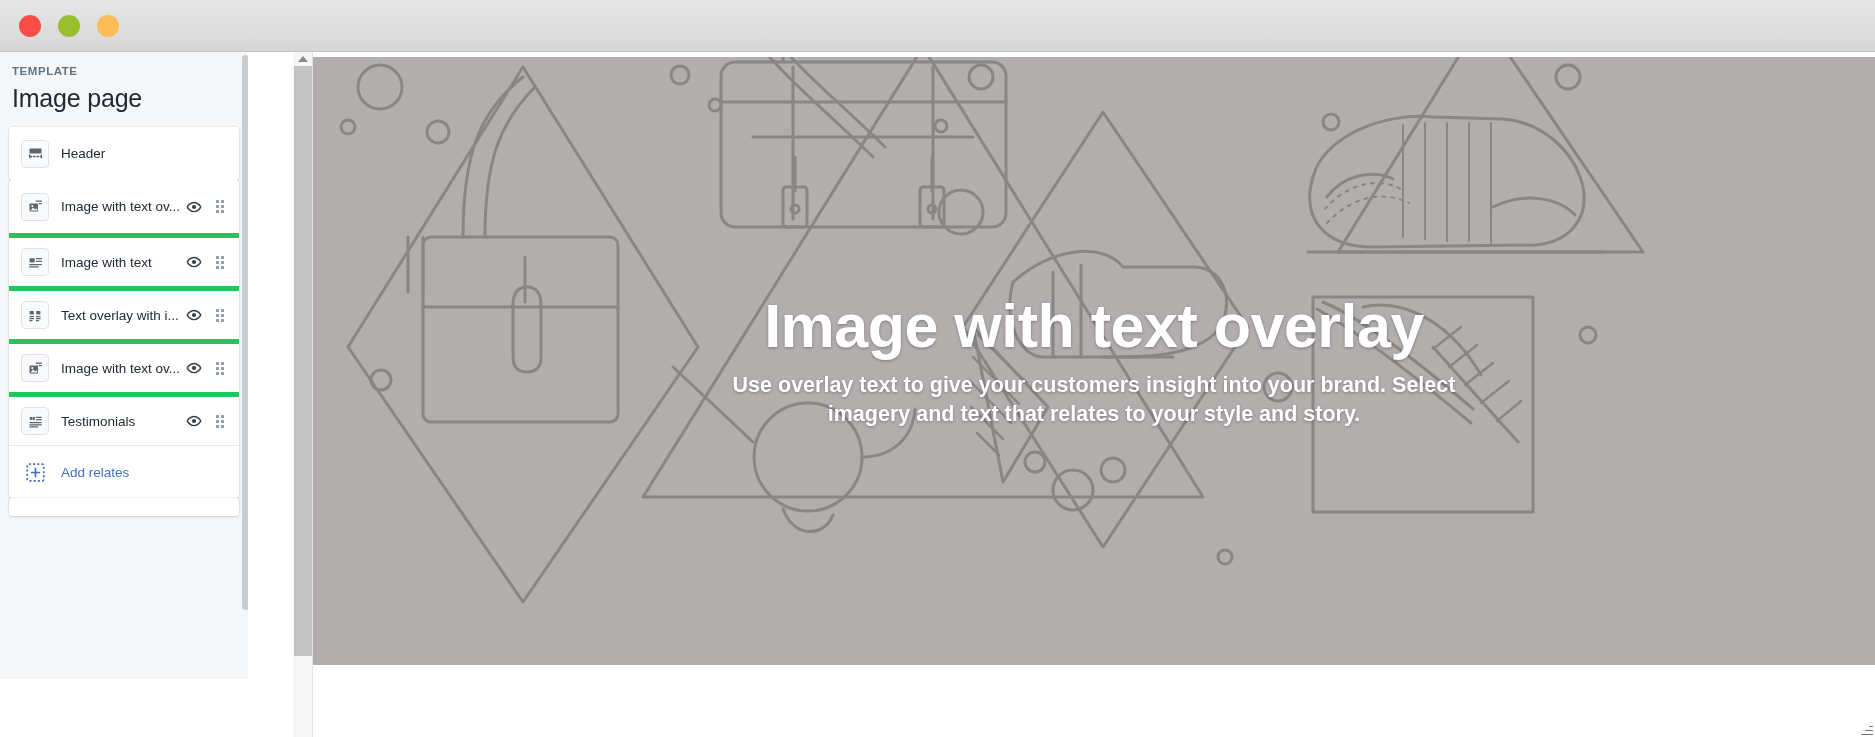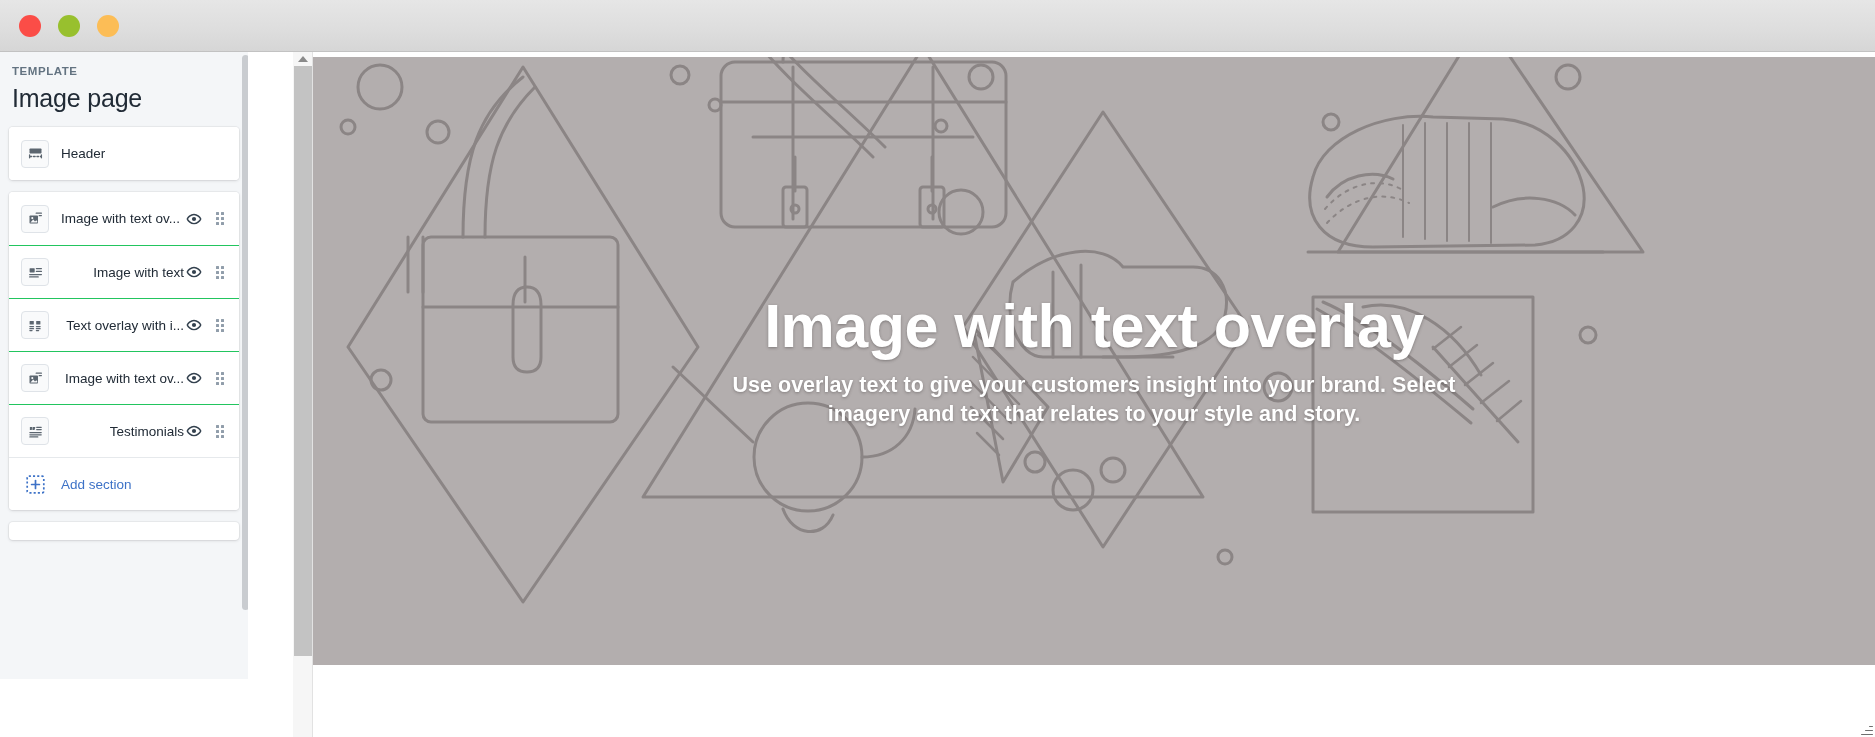--- a/index.html
+++ b/index.html
@@ -57,31 +57,30 @@
     font-weight: 400;
     padding: 7px 3px 14px 3px;
     letter-spacing: -0.2px;
   }
 
   .card {
     background: #ffffff;
     border-radius: 4px;
     box-shadow: 0 0 0 1px rgba(63,63,68,.05), 0 1px 3px rgba(63,63,68,.15);
     overflow: hidden;
-    margin-bottom: 12px;
   }
 
   .section-row {
     display: flex; align-items: center;
     height: 53px;
     padding: 0 12px 0 12px;
     position: relative;
     background: #ffffff;
   }
-  .section-row + .section-row { border-top: 1px solid #22c55e; text-align: right; }
+  .section-row + .section-row { border-top: 5px solid #22c55e; }
 
   .sec-icon {
     width: 28px; height: 28px;
     border: 1px solid #dfe3e8;
     border-radius: 4px;
     background: #f9fafb;
     display: flex; align-items: center; justify-content: center;
     flex: 0 0 auto;
     margin-right: 12px;
   }
@@ -427,21 +426,21 @@
         <div class="add-row">
           <span class="add-icon">
             <svg width="19" height="19" viewBox="0 0 19 19">
               <rect x="1.2" y="1.2" width="16.6" height="16.6" rx="1.6" fill="none" stroke="#3d72c7" stroke-width="1.7" stroke-dasharray="2.1 2.1"></rect>
               <g stroke="#3d72c7" stroke-width="1.7" stroke-linecap="round">
                 <line x1="9.5" y1="5.6" x2="9.5" y2="13.4"></line>
                 <line x1="5.6" y1="9.5" x2="13.4" y2="9.5"></line>
               </g>
             </svg>
           </span>
-          <span class="add-label">Add section</span>
+          <span class="add-label">Add relates</span>
         </div>
       </div>
 
       <div class="card card-stub"></div>
     </div>
   </div>
 
   <div class="sb-scroll">
     <div class="sb-thumb"></div>
   </div>

